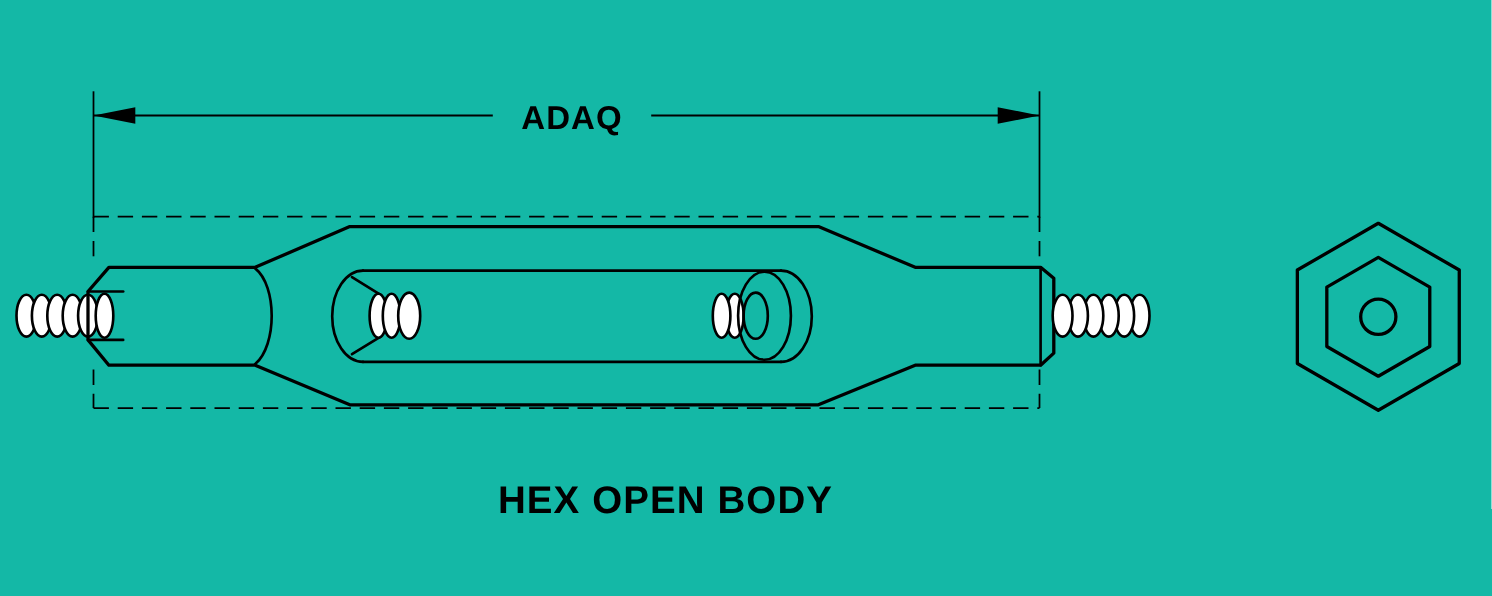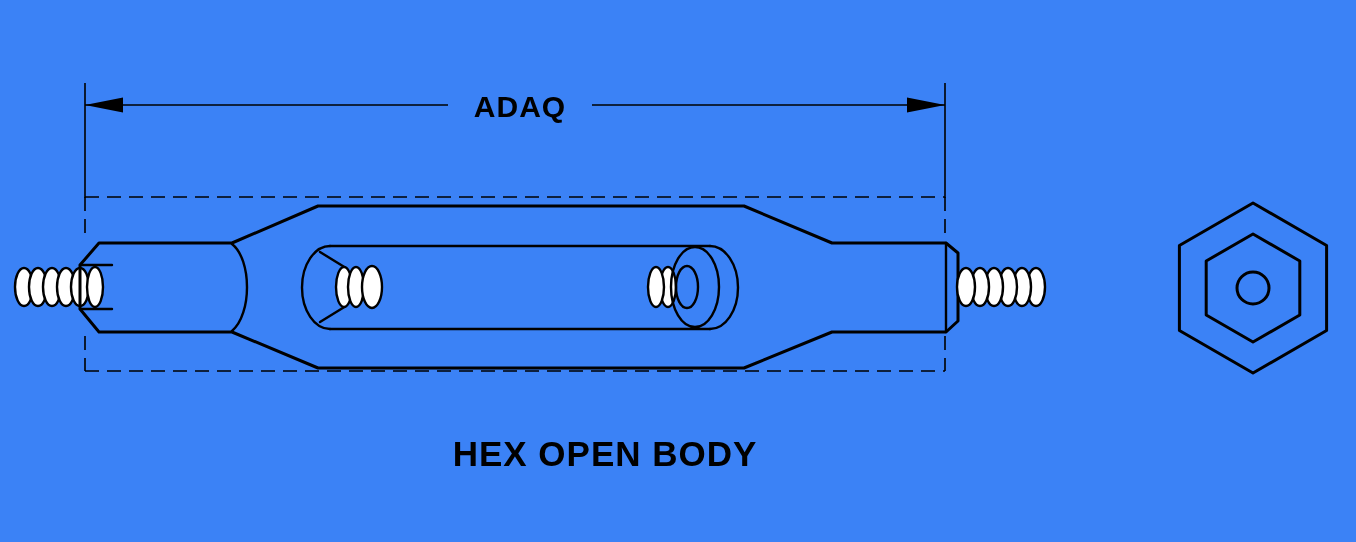--- a/index.html
+++ b/index.html
@@ -4,21 +4,21 @@
 <style>
   html, body {
     margin: 0;
     padding: 0;
     background: #ffffff;
   }
   .canvas {
     position: relative;
     width: 1356px;
     height: 542px;
-    background: #3b82f6;
+    background: #14b8a6;
     overflow: hidden;
     font-family: "Liberation Sans", sans-serif;
   }
   svg {
     display: block;
   }
   .outline {
     fill: none;
     stroke: #000000;
     stroke-width: 3;

